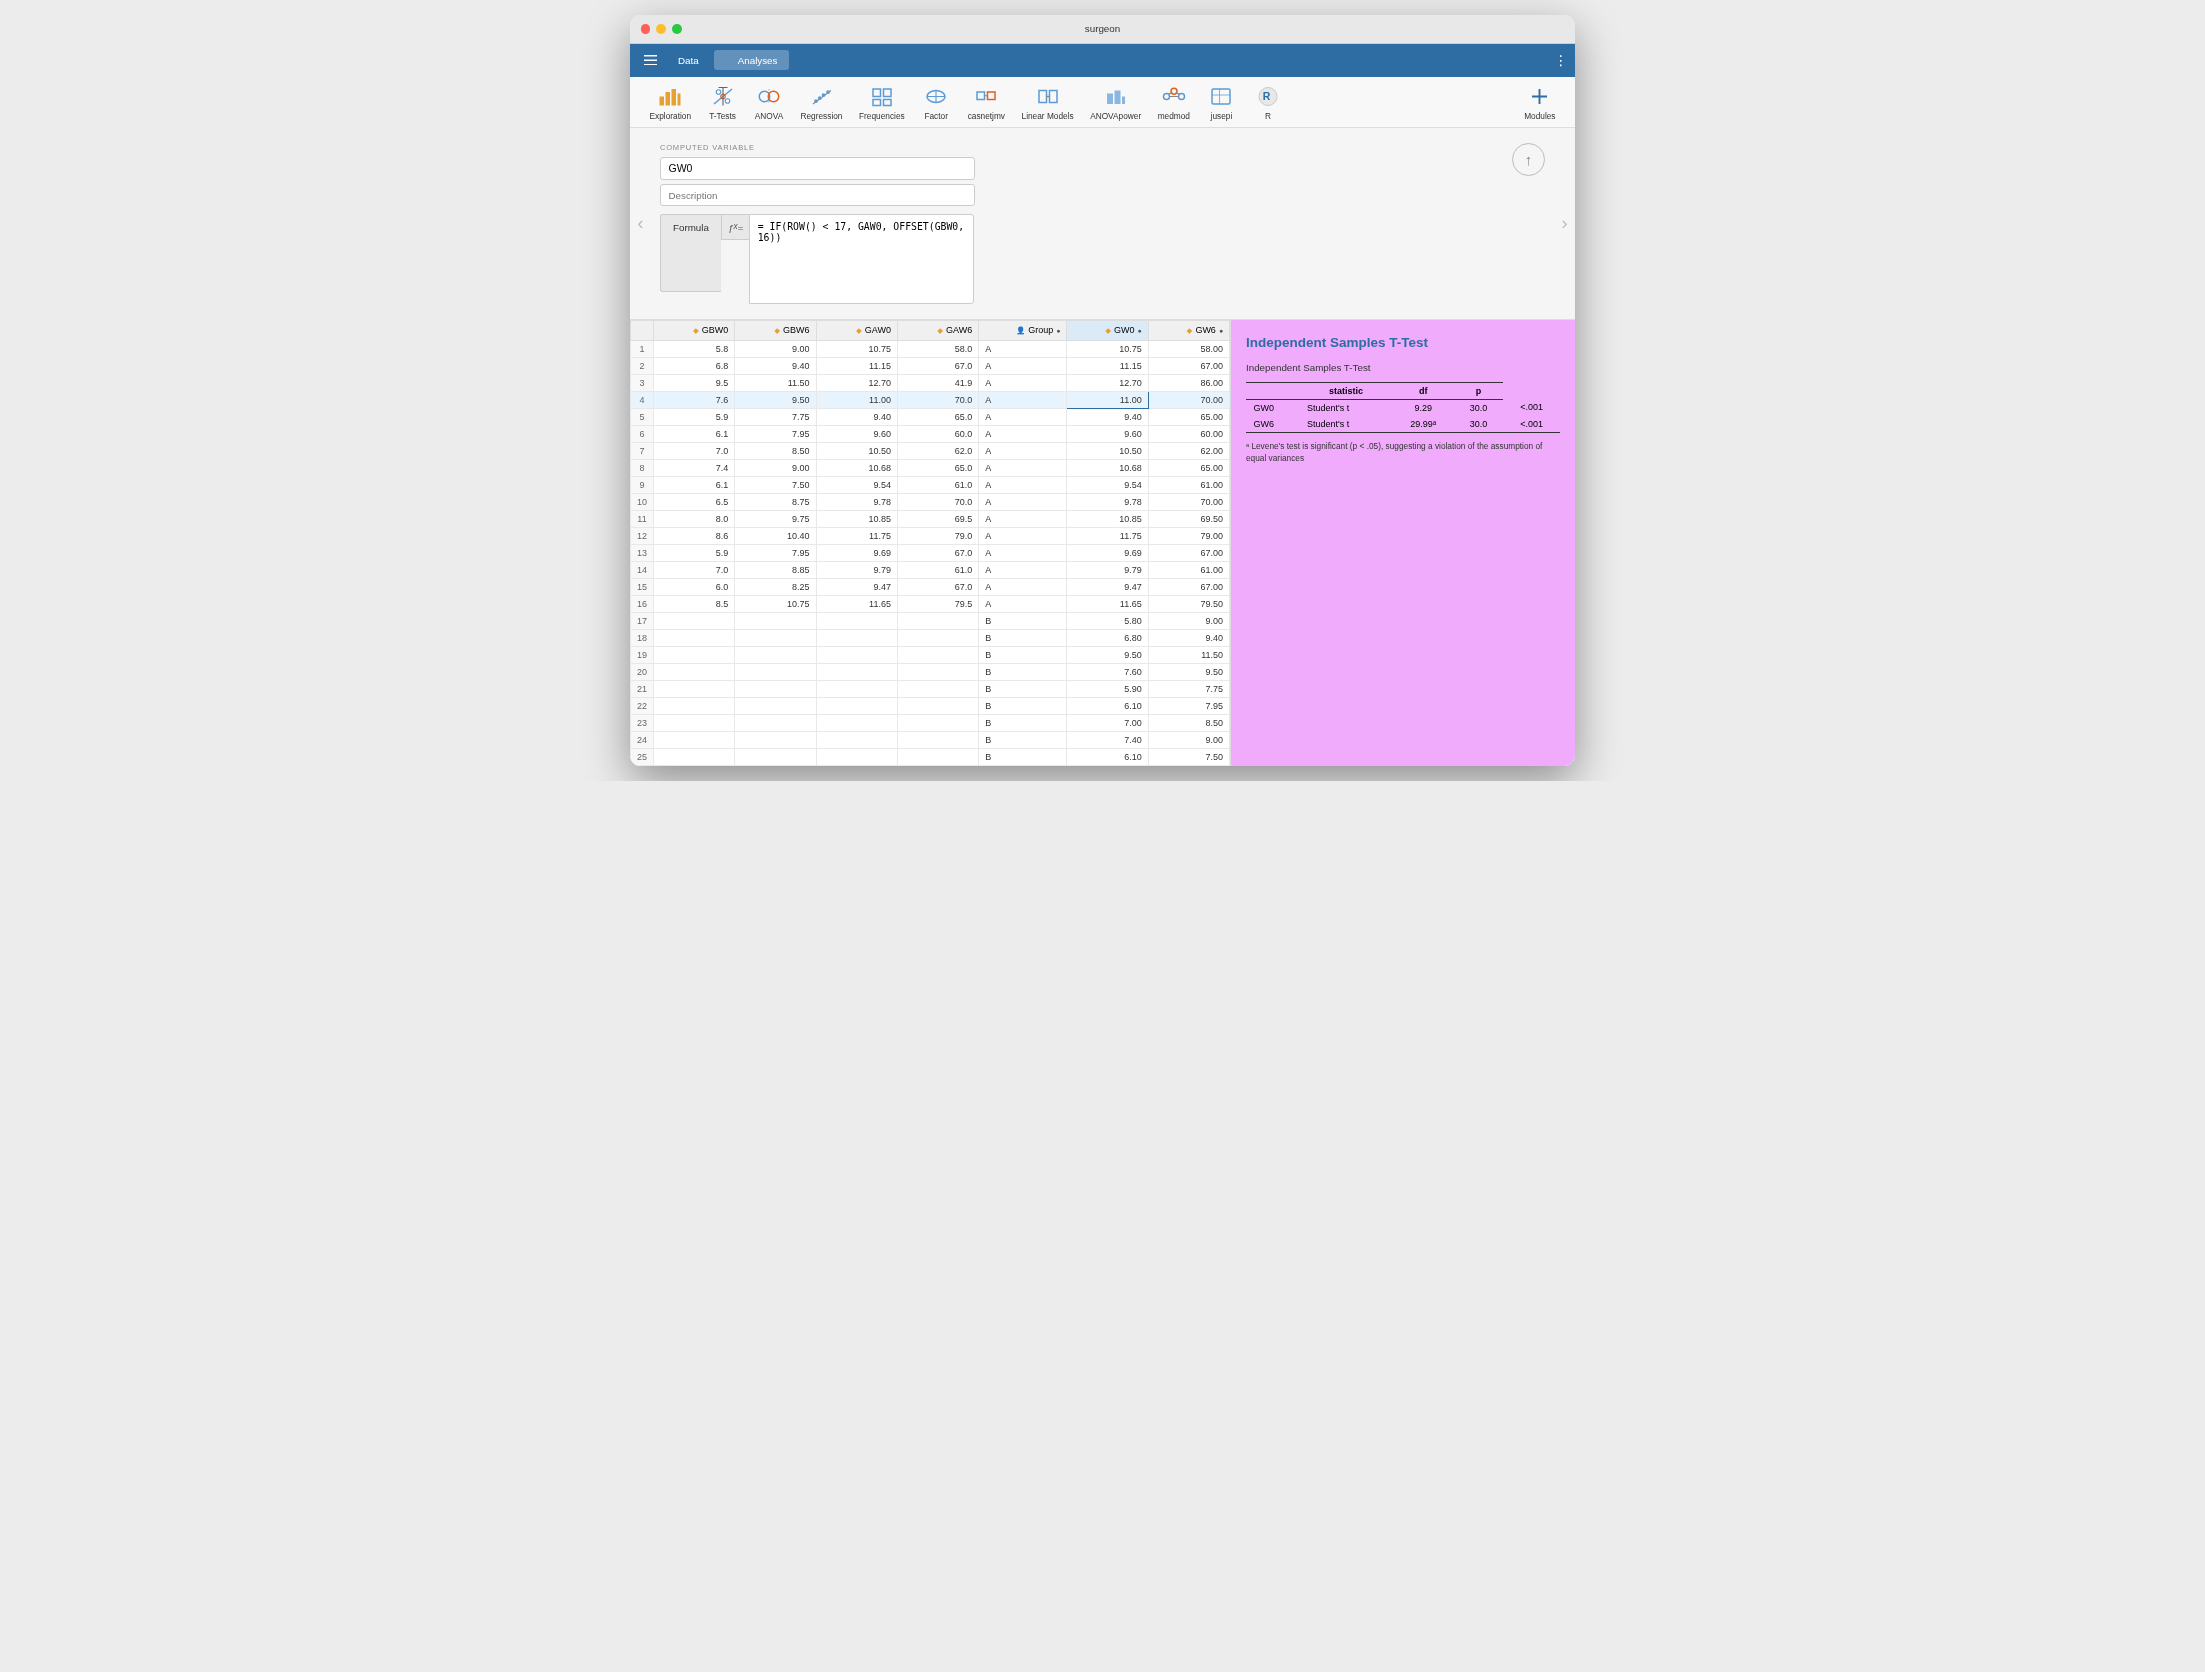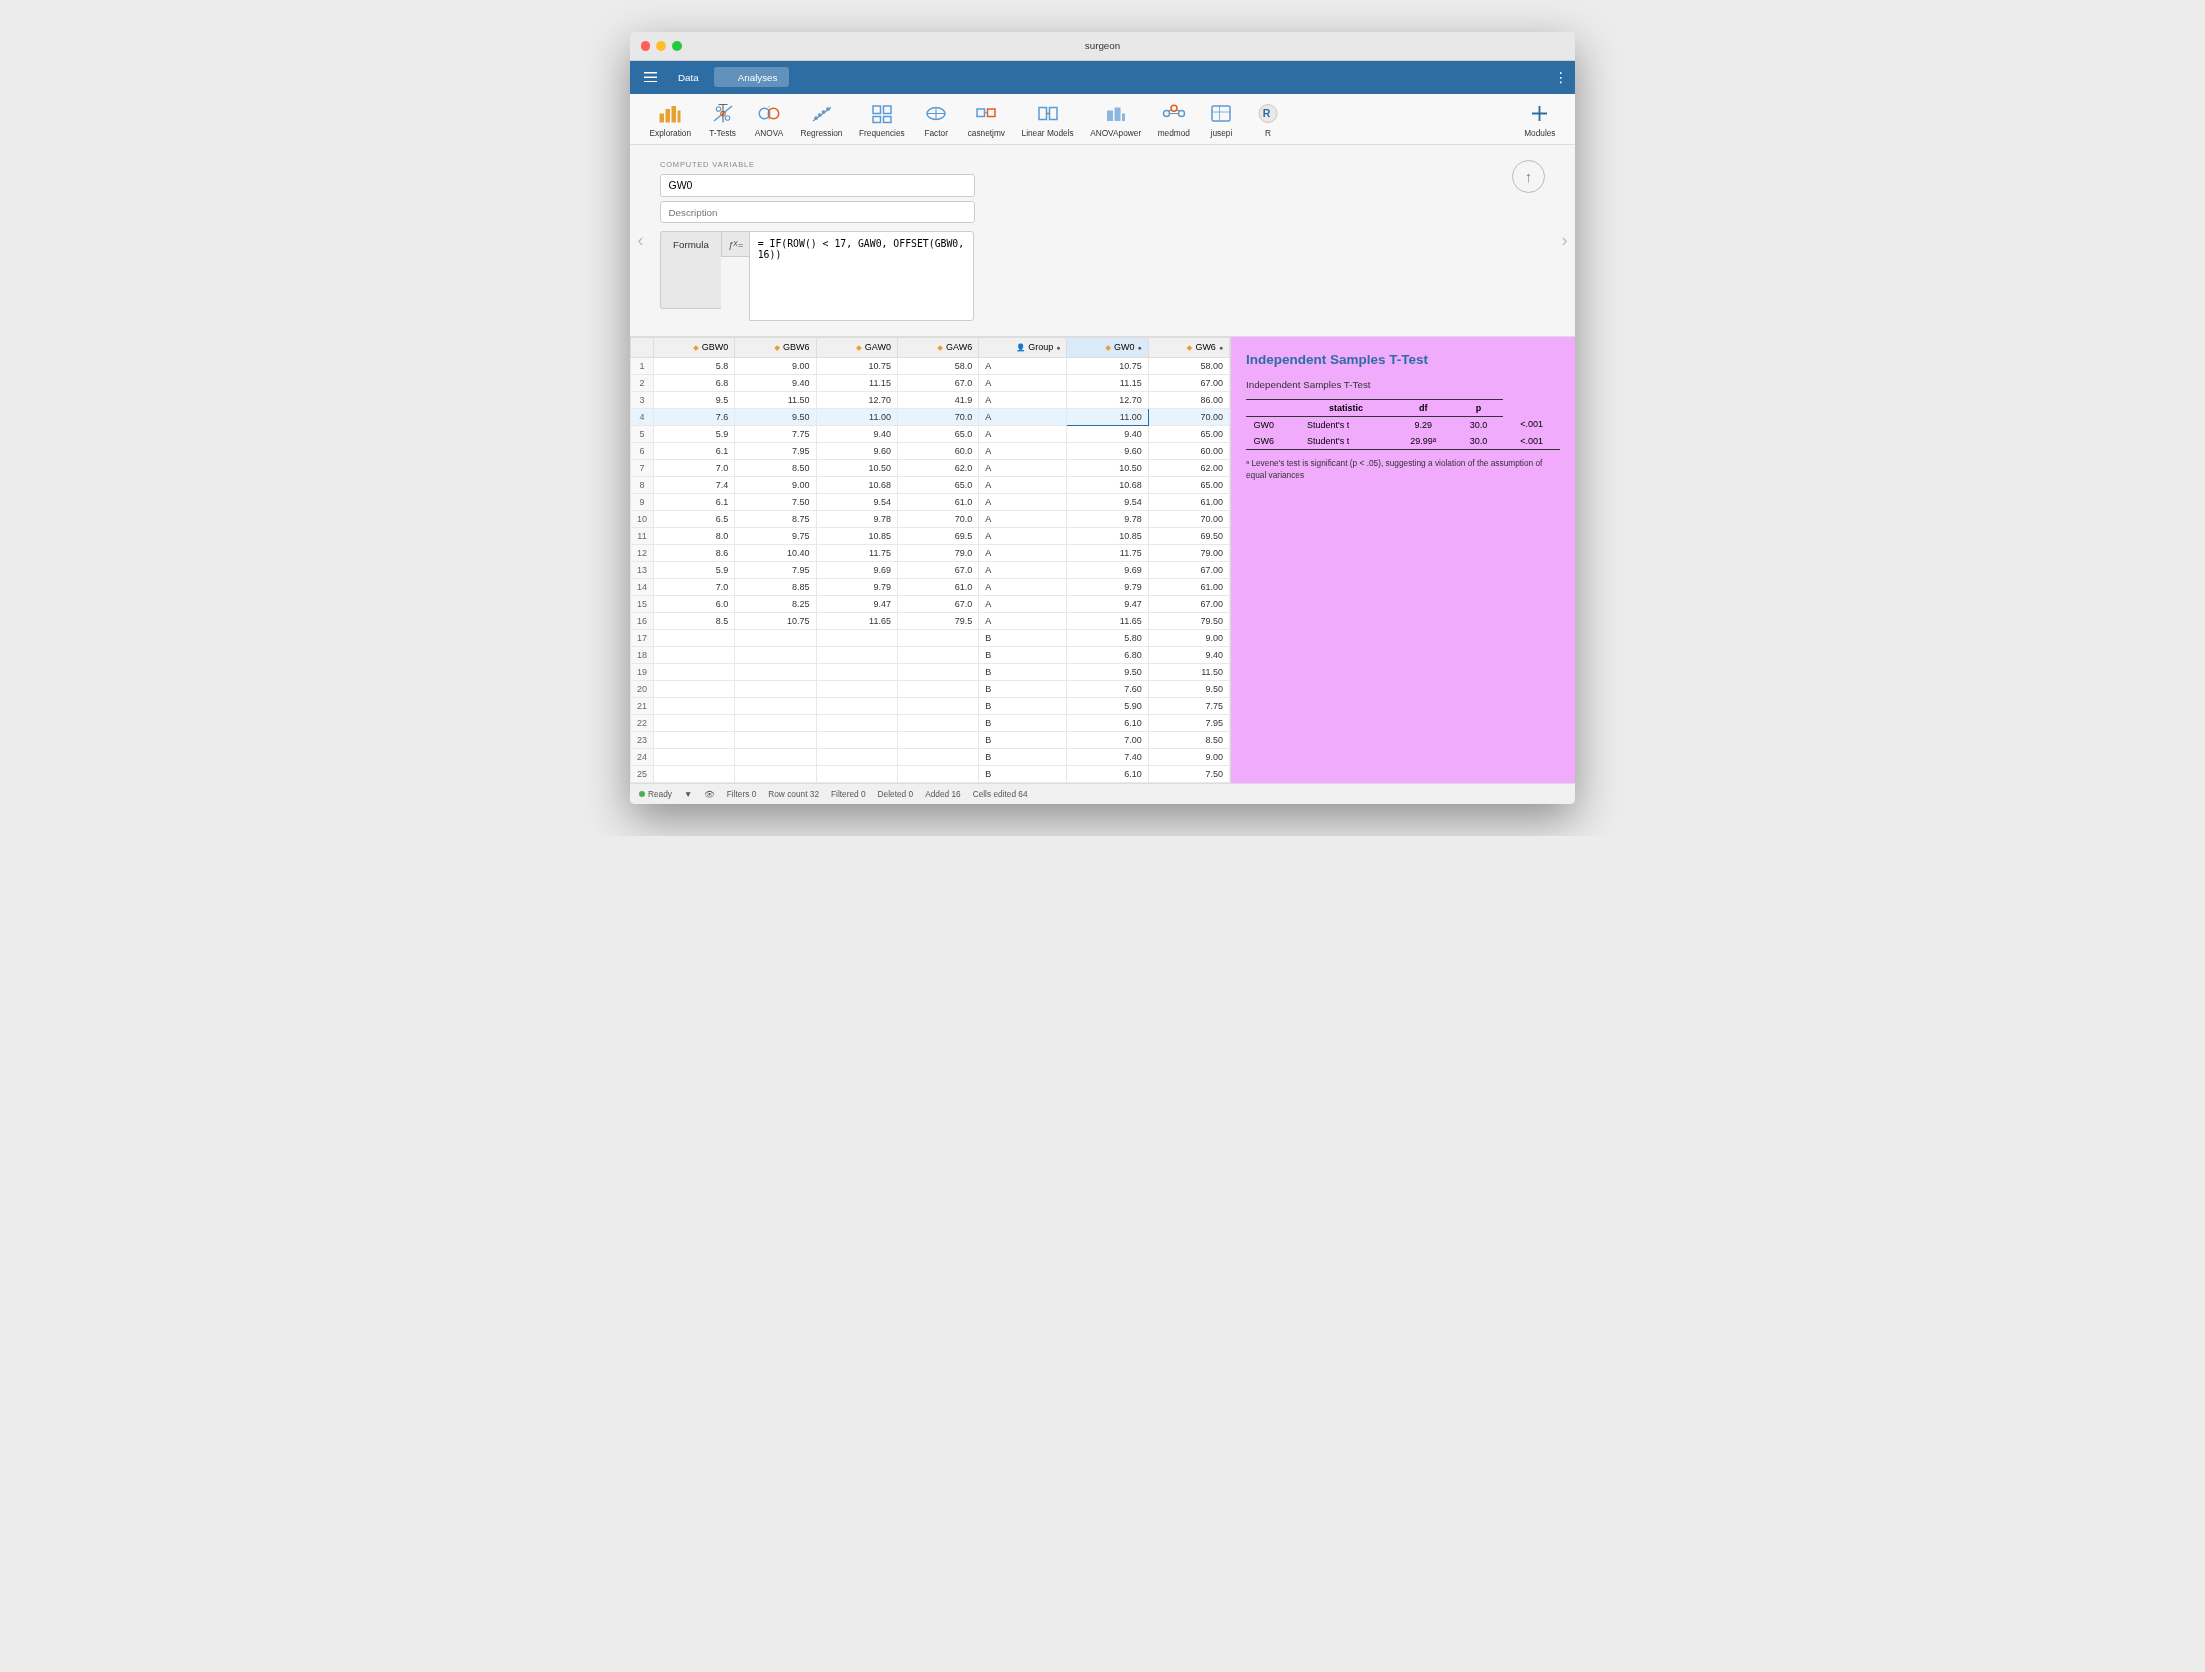--- a/index.html
+++ b/index.html
@@ -1,19 +1,19 @@
 <!DOCTYPE html>
 <html style="font-size:12px"><head>
   <meta charset="utf-8">
   <style>
     * { box-sizing: border-box; margin: 0; padding: 0; }
     body { font-family: -apple-system, BlinkMacSystemFont, 'Segoe UI', sans-serif; background: #ececec; font-size: 9px; }
 
     
-    .window { width: 945px; margin: 32px auto; border-radius: 5px; overflow: hidden; box-shadow: 0 15px 45px rgba(0,0,0,0.4); background: #f5f5f5; }
+    .window { width: 945px; margin: 15px auto; border-radius: 11px; overflow: hidden; box-shadow: 0 15px 45px rgba(0,0,0,0.4); background: #f5f5f5; }
     .titlebar { background: #e8e8e8; height: 28.5px; display: flex; align-items: center; justify-content: center; position: relative; border-bottom: 0.8px solid #ccc; }
     .traffic-lights { position: absolute; left: 10.5px; display: flex; gap: 6px; }
     .tl { width: 9.8px; height: 9.8px; border-radius: 50%; }
     .tl-red { background: #ff5f57; }
     .tl-yellow { background: #ffbd2e; }
     .tl-green { background: #28c840; }
     .title { font-size: 9.8px; color: #333; }
 
     
     .navbar { background: #2e6da4; height: 33px; display: flex; align-items: center; padding: 0 7.5px; gap: 3px; }
@@ -584,25 +584,14 @@
                 <td>30.0</td>
                 <td>&lt;.001</td>
               </tr>
             </tbody>
         </table>
         <div class="results-note">ᵃ Levene's test is significant (p &lt; .05), suggesting a violation of the assumption of equal variances</div>
       </div>
     </div>
   </div>
 
-  <div class="statusbar">
-    <span><span class="status-dot"></span><span>Ready</span></span>
-    <span>▼</span>
-    <span>👁</span>
-    <span>Filters 0</span>
-    <span>Row count 32</span>
-    <span>Filtered 0</span>
-    <span>Deleted 0</span>
-    <span>Added 16</span>
-    <span>Cells edited 64</span>
-  </div>
 </div>
 
 
 </body></html>

